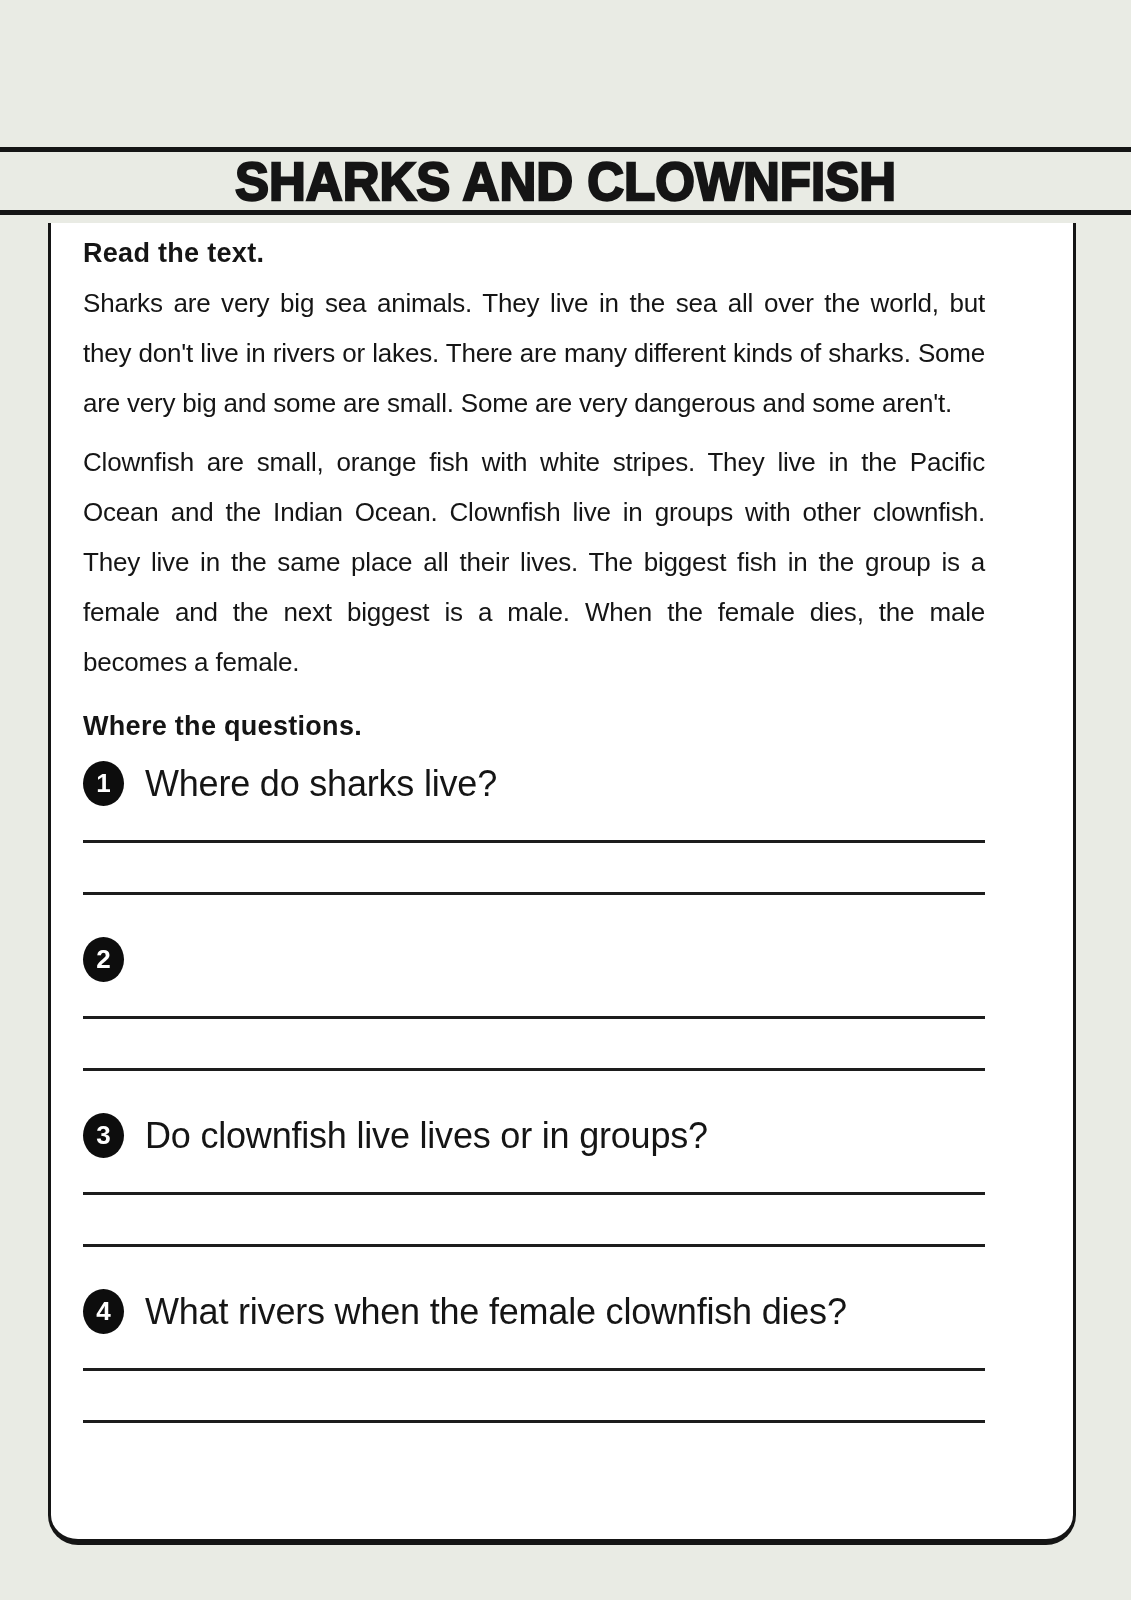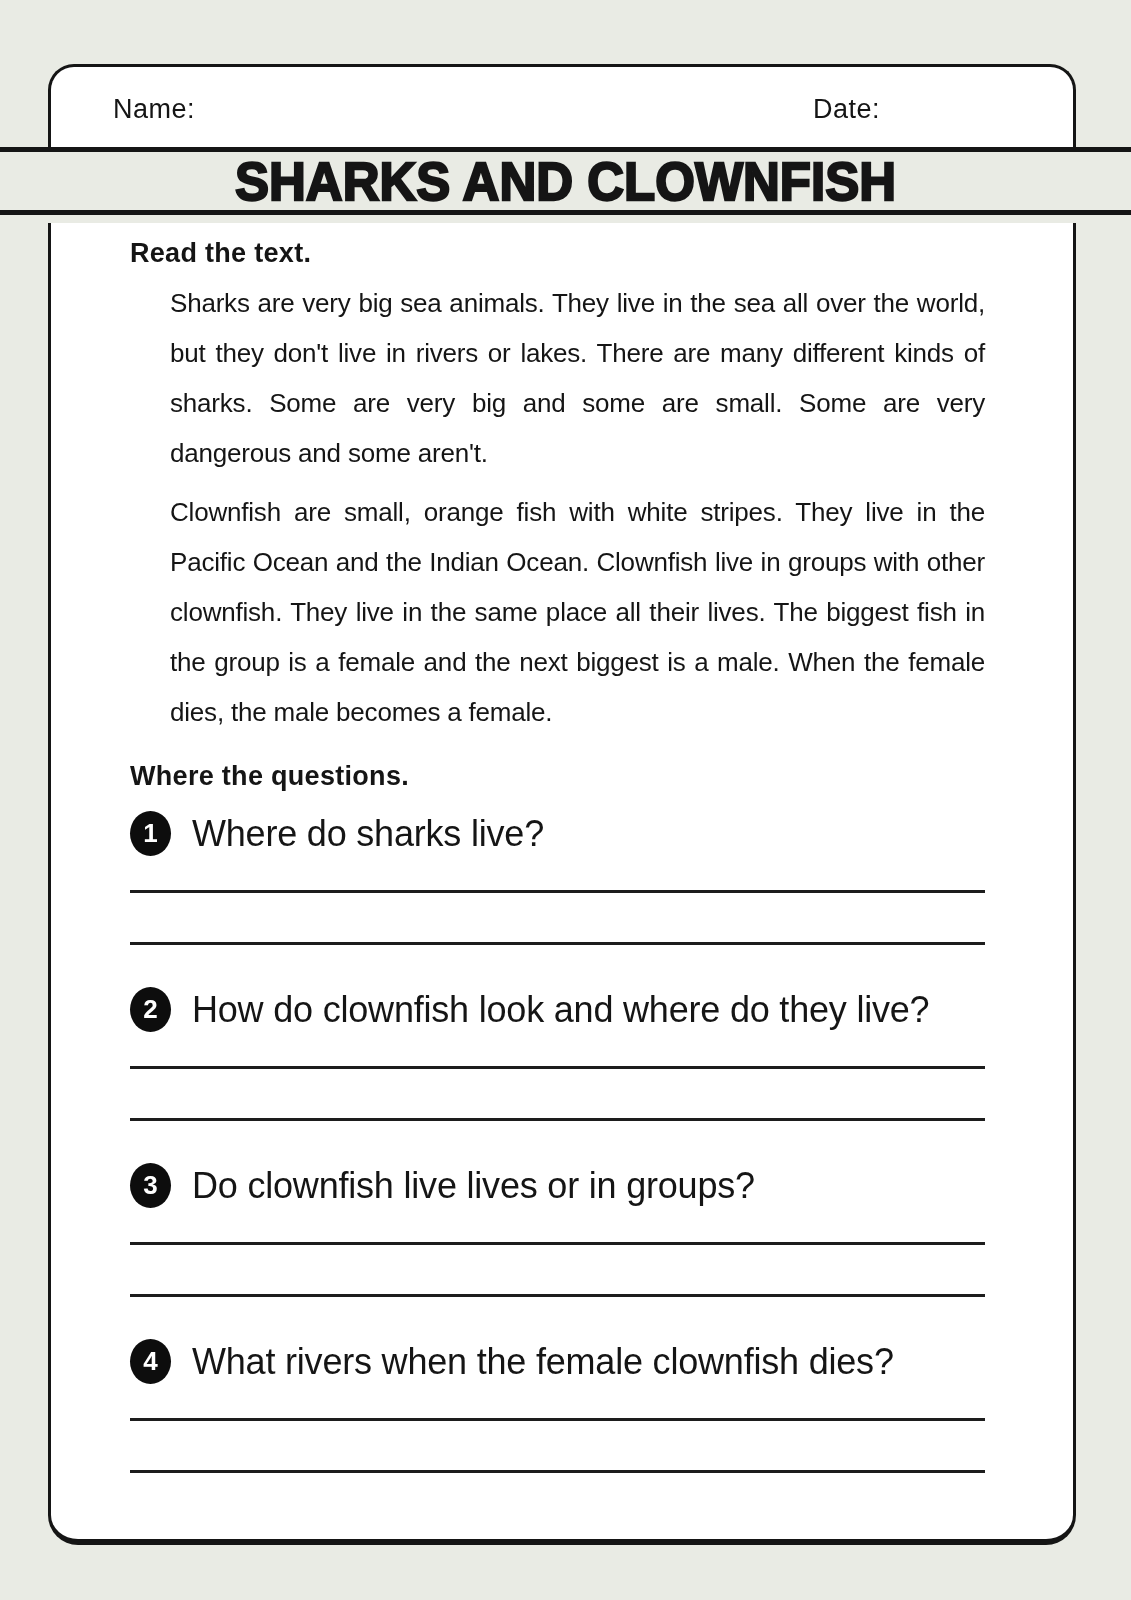--- a/index.html
+++ b/index.html
@@ -61,41 +61,40 @@
   
   .main-box {
     position: absolute;
     left: 48px; right: 55px;
     top: 223px; height: 1322px;
     background: #ffffff;
     border: 3px solid #151515;
     border-top: none;
     border-bottom-width: 6px;
     border-radius: 0 0 30px 30px;
-    padding: 15px 88px 0 79px;
+    padding: 15px 88px 0 32px;
   }
 
   .instruction {
     font-size: 27px;
     font-weight: 700;
     letter-spacing: 0.3px;
   }
   .section-heading {
     margin-top: 24px;
     font-size: 23px;
     font-weight: 700;
     letter-spacing: 0.6px;
   }
   .paragraph {
     margin-top: 9px;
     font-size: 26px;
     line-height: 50px;
     text-align: justify;
     letter-spacing: -0.2px;
-    margin-left: 40px;
   }
   .answer-instruction { margin-top: 24px; }
 
   .question-block { margin-top: 42px; }
   .question-block.first { margin-top: 19px; }
   .question-row {
     display: flex;
     align-items: center;
     gap: 21px;
   }
@@ -120,26 +119,20 @@
     border-bottom: 3px solid #1d1d1d;
   }
   .answer-line.l1 { margin-top: 34px; }
   .answer-line.l2 { margin-top: 49px; }
 </style>
 </head>
 <body>
 
 <div class="page">
 
-  <div class="name-date-box">
-    <span class="field-label name-label">Name:</span>
-    <span class="fill-area name-fill"></span>
-    <span class="field-label date-label">Date:</span>
-    <span class="fill-area date-fill"></span>
-  </div>
 
   <div class="title-band">
     <div class="page-title">SHARKS AND CLOWNFISH</div>
   </div>
 
   <div class="main-box">
 
     <div class="instruction">Read the text.</div>
 
     <div class="paragraph">Sharks are very big sea animals. They live in the sea all over the world, but they don't live in rivers or lakes. There are many different kinds of sharks. Some are very big and some are small. Some are very dangerous and some aren't.</div>
@@ -153,21 +146,20 @@
         <div class="q-badge">1</div>
         <div class="question-text">Where do sharks live?</div>
       </div>
       <div class="answer-line l1"></div>
       <div class="answer-line l2"></div>
     </div>
 
     <div class="question-block">
       <div class="question-row">
         <div class="q-badge">2</div>
-        <div class="question-text">How do clownfish look and where do they live?</div>
       </div>
       <div class="answer-line l1"></div>
       <div class="answer-line l2"></div>
     </div>
 
     <div class="question-block">
       <div class="question-row">
         <div class="q-badge">3</div>
         <div class="question-text">Do clownfish live lives or in groups?</div>
       </div>

